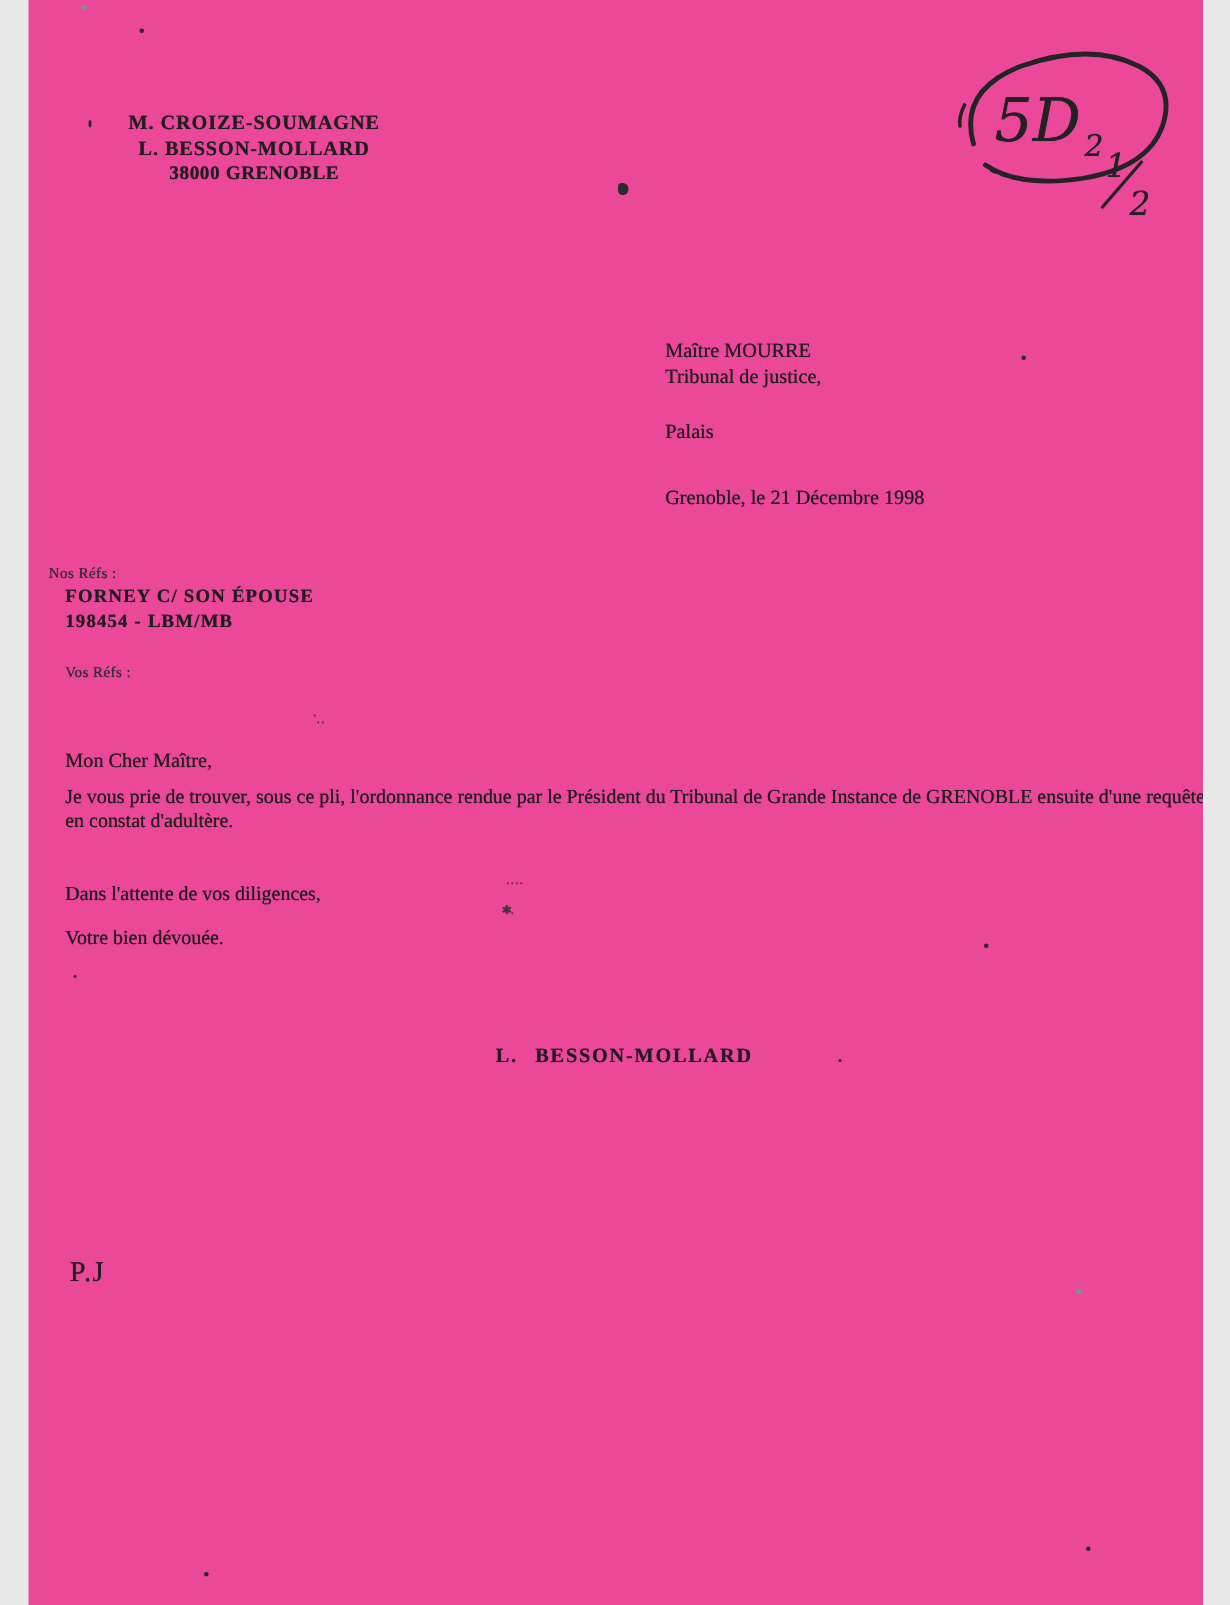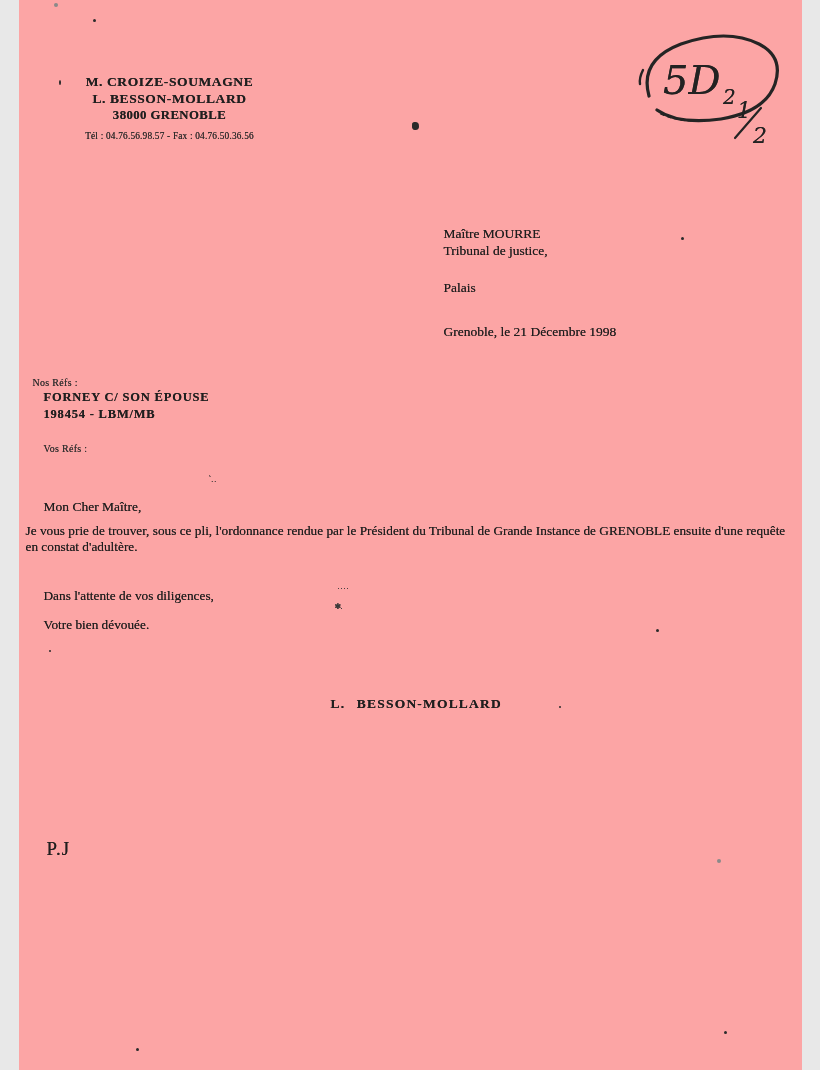--- a/index.html
+++ b/index.html
@@ -6,21 +6,21 @@
     margin: 0;
     padding: 0;
     background: #e8e8e8;
     font-family: "Liberation Serif", serif;
   }
   .page {
     position: relative;
     width: 783px;
     height: 1070px;
     margin: 0 auto;
-    background: #fca5a5;
+    background: #ec4899;
     color: #1f1f1f;
     overflow: hidden;
     text-shadow: 0 0 0.45px rgba(20,20,20,0.75);
   }
   .abs { position: absolute; }
 
   
   .letterhead {
     left: 18px;
     top: 74px;
@@ -64,21 +64,21 @@
 
   
   .refs-label  { font-size: 10px; color: #333; letter-spacing: 0.3px; }
   .our-refs    { left: 14px; top: 377px; }
   .case-title  { left: 25px; top: 390px; font-size: 12.5px; font-weight: 700; letter-spacing: 0.8px; }
   .file-ref    { left: 25px; top: 407px; font-size: 12.5px; font-weight: 700; letter-spacing: 0.8px; }
   .your-refs   { left: 25px; top: 443px; }
 
   
   .salutation { left: 25px; top: 499px; font-size: 13.5px; }
-  .para1 { left: 7px; top: 523px; width: 772px; font-size: 13.3px; line-height: 16px; }
+  .para1 { left: 25px; top: 523px; width: 772px; font-size: 13.3px; line-height: 16px; }
   .para2 { left: 25px; top: 588px; font-size: 13.3px; }
   .para3 { left: 25px; top: 617px; font-size: 13.3px; }
 
   
   .signature {
     left: 312px; top: 696px;
     font-size: 13.5px; font-weight: 700;
     letter-spacing: 1.2px; word-spacing: 7px;
   }
   .enclosure { left: 28px; top: 838px; font-size: 19px; letter-spacing: 1px; }
@@ -99,21 +99,20 @@
 </style>
 </head>
 <body>
 
 <div class="page">
 
   <div class="abs letterhead">
     <div class="firm-name">M. CROIZE-SOUMAGNE</div>
     <div class="firm-name">L. BESSON-MOLLARD</div>
     <div class="addr">38000 GRENOBLE</div>
-    <div class="contact">Tél : 04.76.56.98.57 - Fax : 04.76.50.36.56</div>
   </div>
 
   <div class="abs stamp">
     <svg viewBox="0 0 180 120">
 
       <path d="M 30 70 Q 20 34 62 18 Q 108 2 140 18 Q 165 31 156 58 Q 146 86 102 93 Q 60 99 38 84" fill="none" stroke="#242424" stroke-width="3.2" stroke-linecap="round"></path>
       <path d="M 24 44 Q 20 52 21 58" fill="none" stroke="#242424" stroke-width="2.4" stroke-linecap="round"></path>
       <path d="M 42 88 Q 58 95 76 95" fill="none" stroke="#242424" stroke-width="1.6" stroke-dasharray="3 4" stroke-linecap="round"></path>
 
       <text class="hand" x="44" y="68" font-size="40">5D</text>

